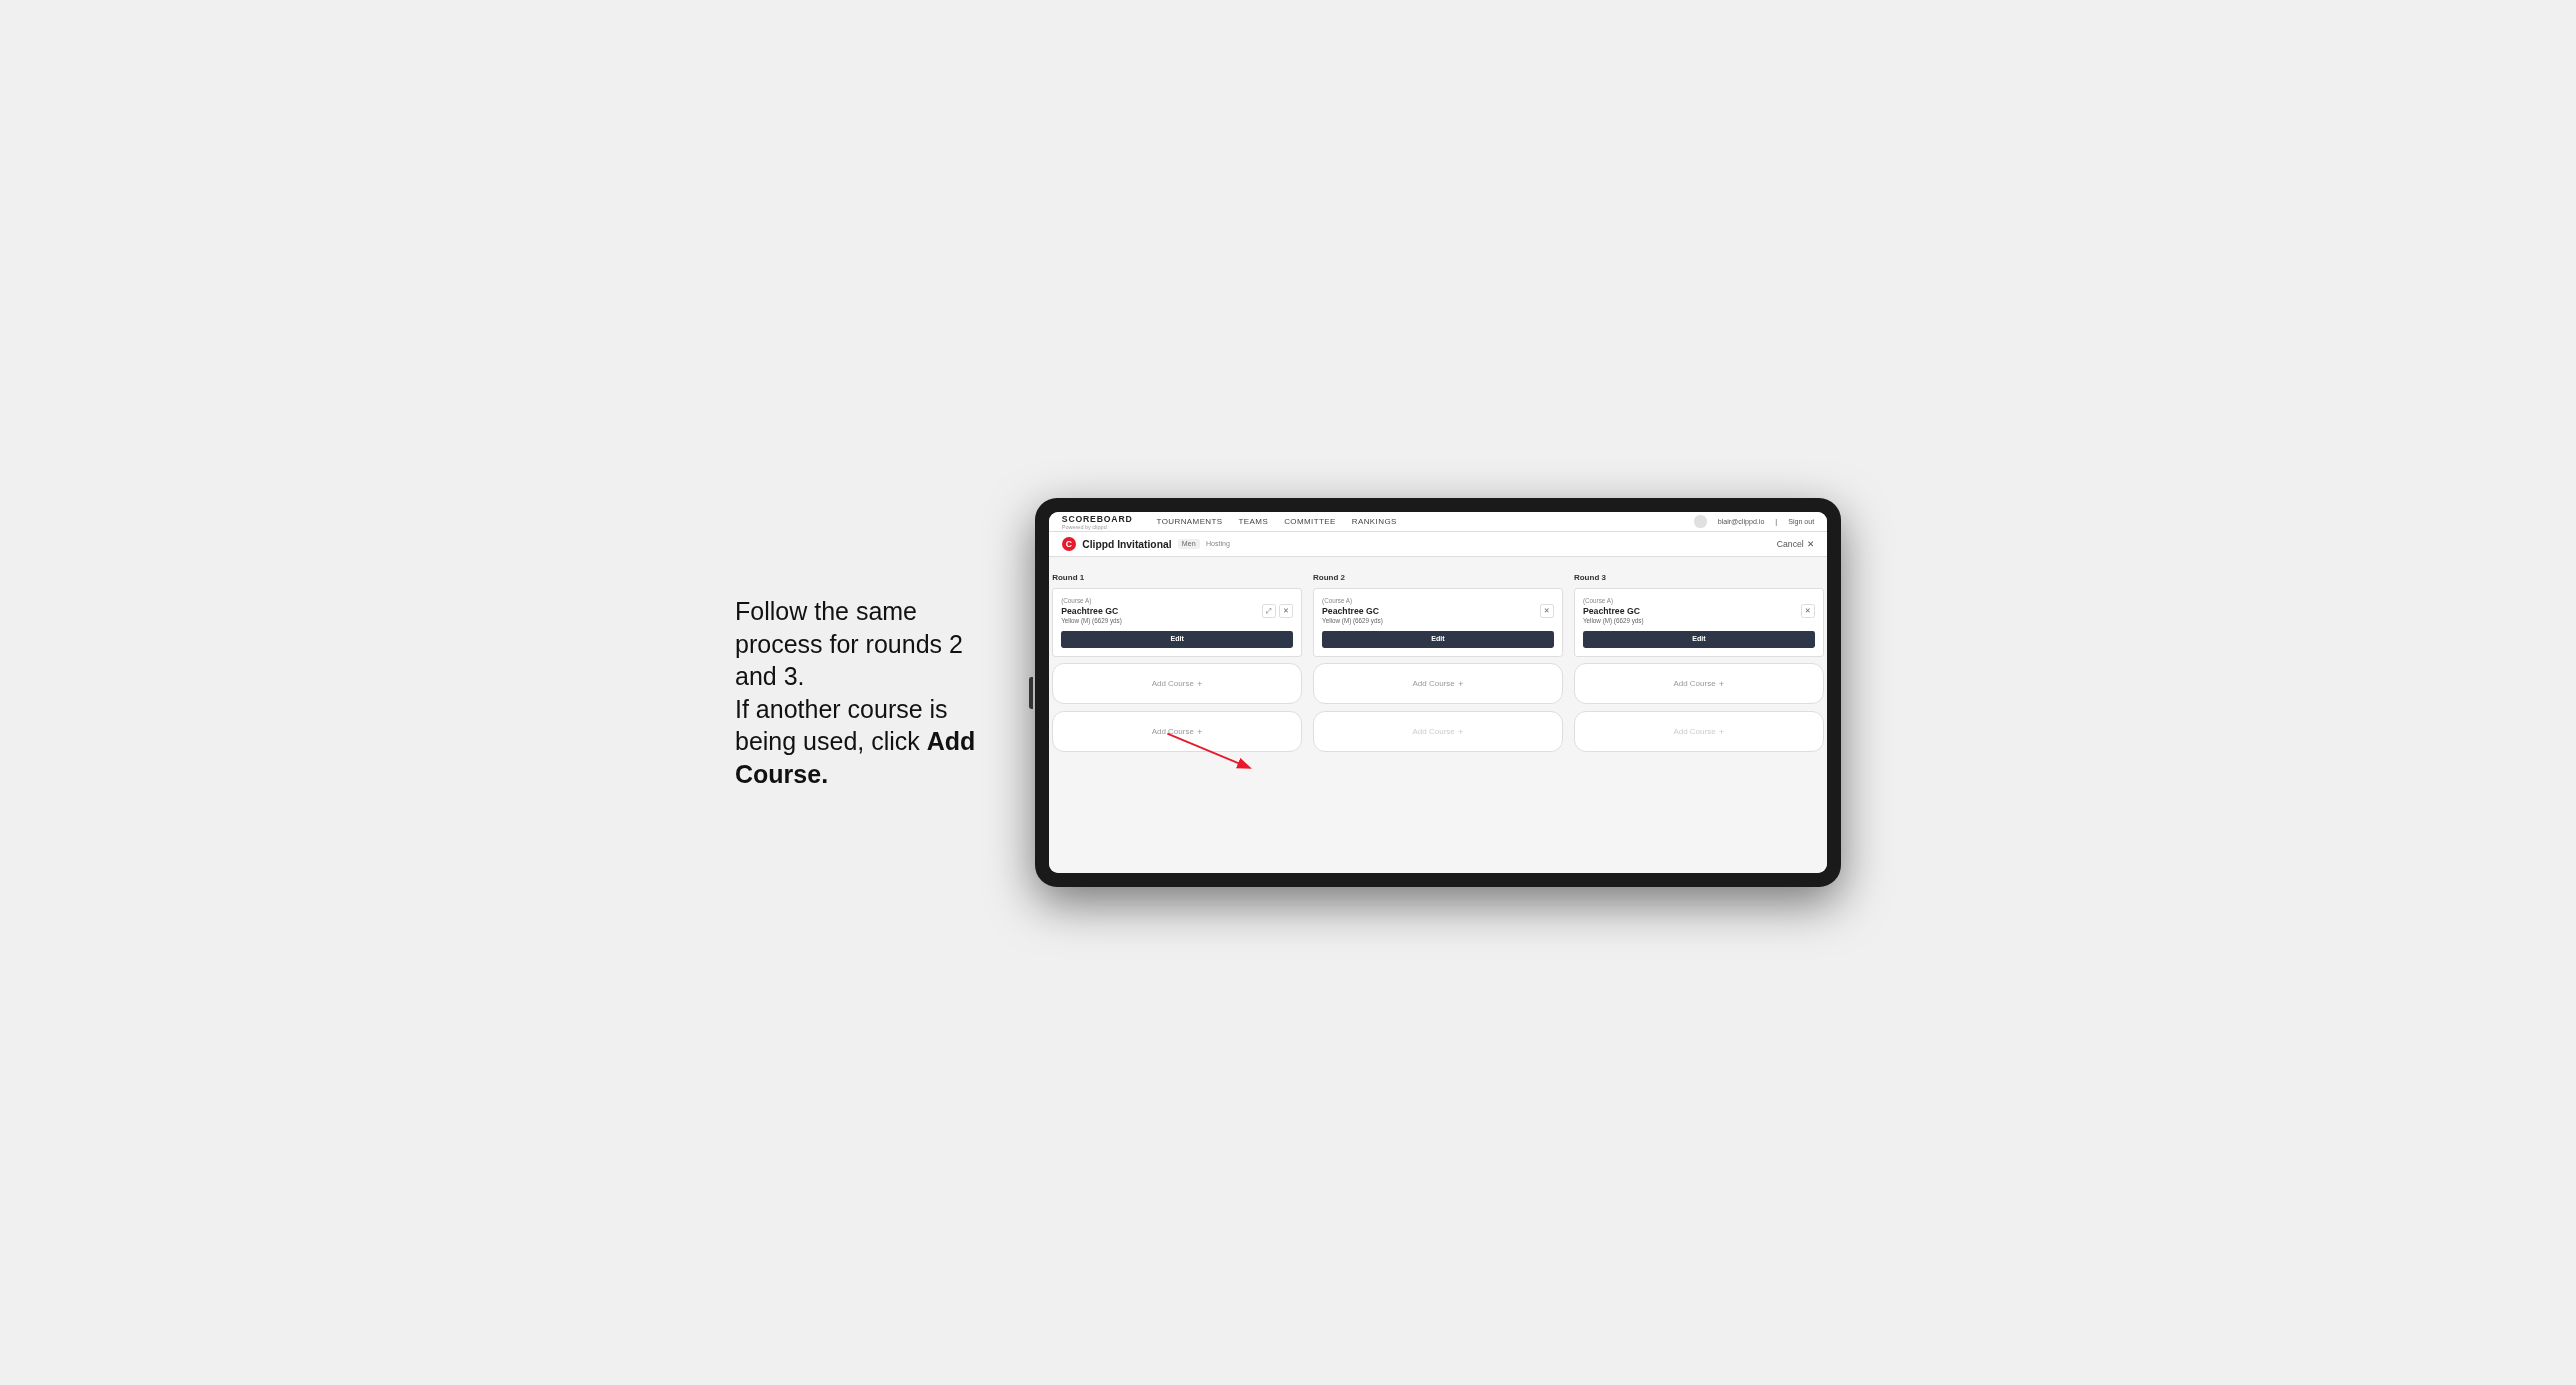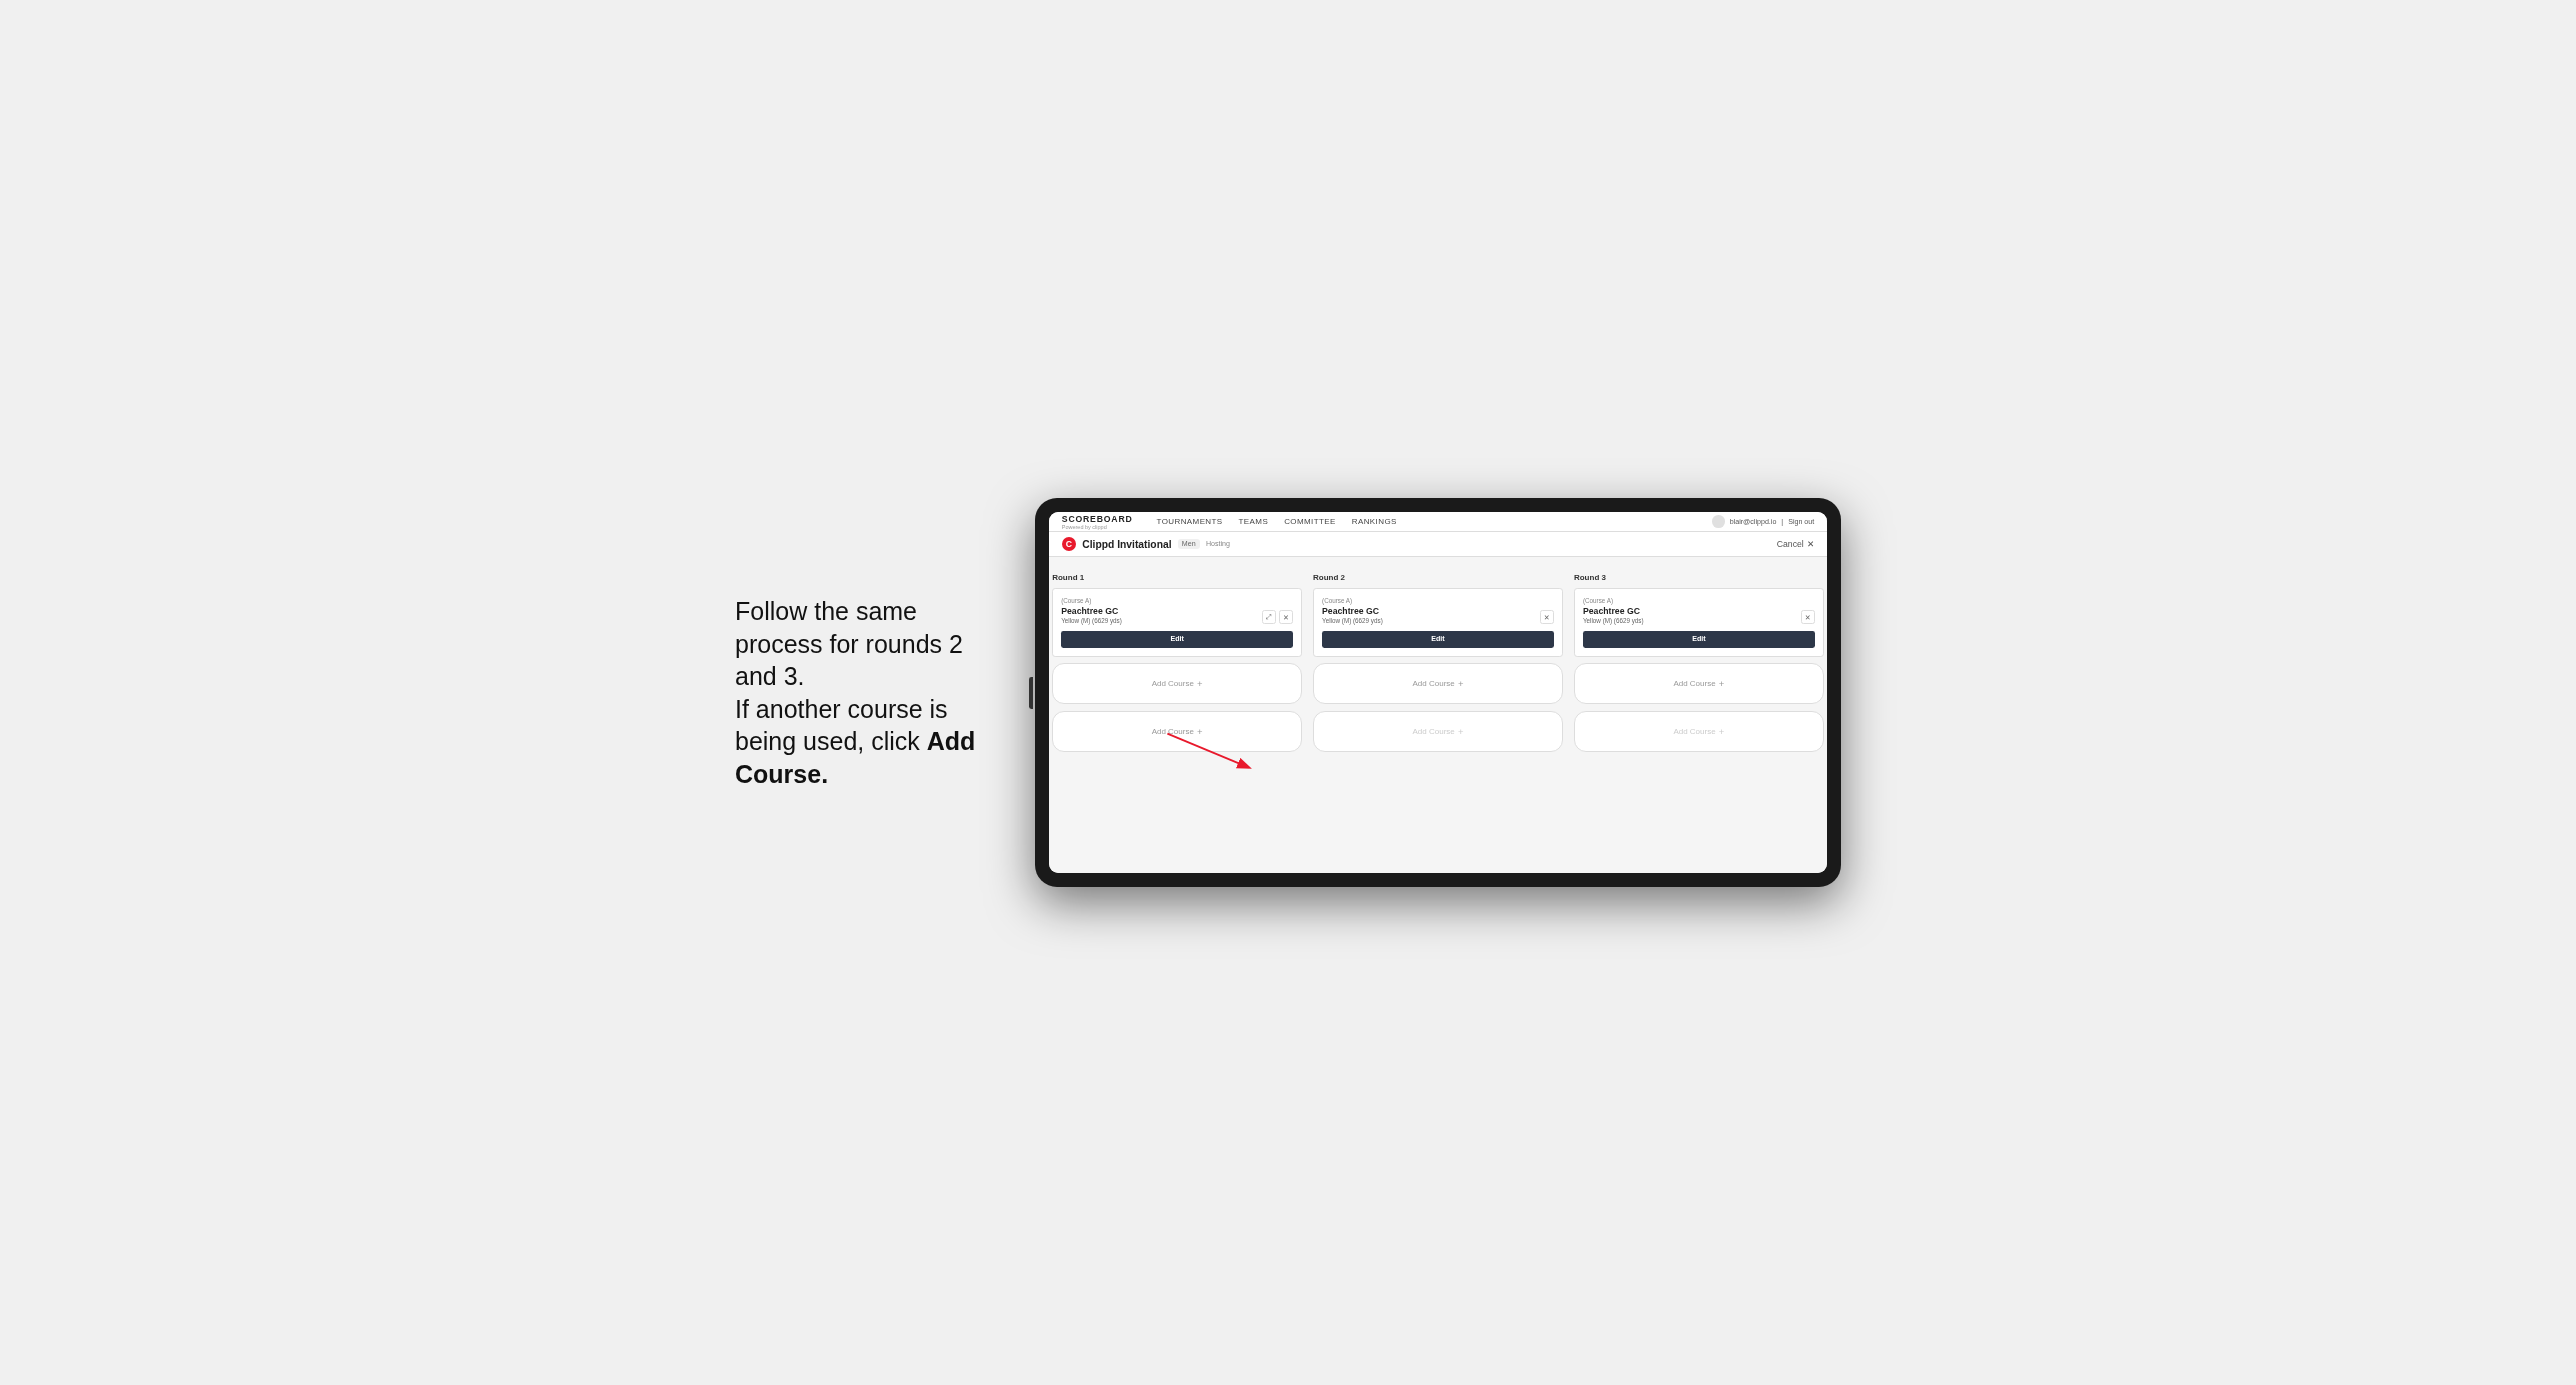--- a/index.html
+++ b/index.html
@@ -87,21 +87,21 @@
       color: #444;
       text-decoration: none;
       font-weight: 500;
       letter-spacing: 0.4px;
       text-transform: uppercase;
     }
 
     .top-nav-right {
       display: flex;
       align-items: center;
-      gap: 5px;
+      gap: 11px;
       font-size: 7.1px;
       color: #555;
     }
     .user-avatar {
       width: 12.6px;
       height: 12.6px;
       background: #e0e0e0;
       border-radius: 50%;
     }
 
@@ -203,21 +203,21 @@
       border: 0.8px solid #ddd;
       border-radius: 3.2px;
       padding: 8px;
       margin-bottom: 6.3px;
       position: relative;
     }
 
     .course-card-header {
       display: flex;
       justify-content: space-between;
-      align-items: flex-end;
+      align-items: center;
     }
 
     .course-info {}
     .course-label {
       font-size: 6.3px;
       color: #888;
       margin-bottom: 1.6px;
     }
     .course-name {
       font-size: 8.7px;

